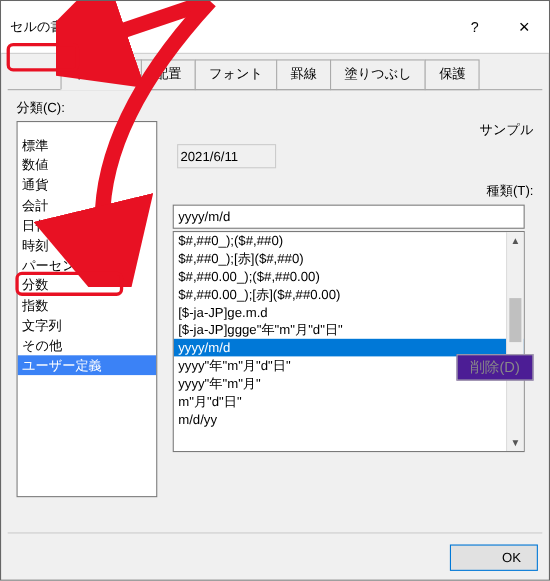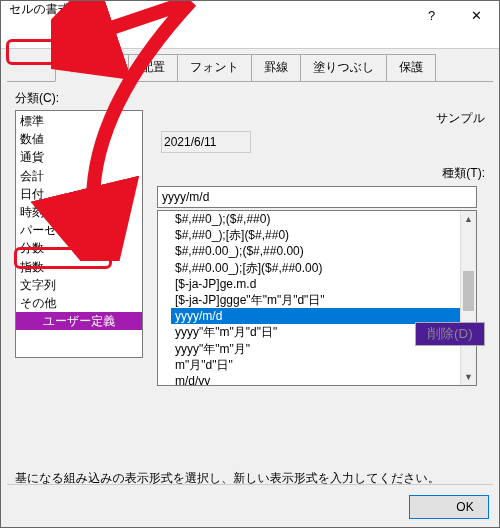--- a/index.html
+++ b/index.html
@@ -1,36 +1,36 @@
 <!DOCTYPE html>
 <html><head>
 <meta charset="utf-8">
 <style>
   * { box-sizing: border-box; margin: 0; padding: 0; }
   body { font-family: "Meiryo UI","MS UI Gothic",sans-serif; font-size: 12px; background: #fff; }
   .window { width: 500px; height: 528px; border: 1px solid #666; background: #f0f0f0; position: relative; }
-  .titlebar { height: 48px; display: flex; align-items: flex-start; padding: 0 0 0 8px; background: #fff; border-bottom: 1px solid #ccc; }
+  .titlebar { height: 48px; display: flex; align-items: center; padding: 0 0 0 8px; background: #fff; border-bottom: 1px solid #ccc; }
   .titlebar .title { flex: 1; font-size: 12px; }
   .titlebar .btn { width: 45px; height: 29px; display: flex; align-items: center; justify-content: center; font-size: 13px; }
   .tabs { display: flex; padding: 4px 6px 0 6px; margin-left: 48px; }
   .tab { padding: 4px 12px 5px; border: 1px solid #aaa; background: #f0f0f0; margin-right: -1px; font-size: 12px; position: relative; top:1px; }
   .tab.active { background: #f0f0f0; border-bottom: 1px solid #f0f0f0; z-index: 2; }
   .tabpanel { border-top: 1px solid #aaa; margin: 0 6px; padding: 8px; position: relative; height: 418px; }
   .lbl-cat { margin-bottom: 2px; display: block; }
   .left { position: absolute; left: 8px; top: 28px; width: 128px; }
-  .catlist { width: 128px; height: 248px; border: 1px solid #7a7a7a; background: #fff; overflow: hidden; padding-top:1px;}
+  .catlist { width: 128px; height: 342px; border: 1px solid #7a7a7a; background: #fff; overflow: hidden; padding-top:12px;}
   .catlist .item { padding: 1px 4px; cursor: default; font-size:12px; line-height:1.35;}
-  .catlist .item.sel { background: #a21caf; color: #fff; text-align: center; }
+  .catlist .item.sel { background: #3b82f6; color: #fff; }
   .right { position: absolute; left: 150px; top: 28px; right: 8px; }
   .grp { margin-bottom: 6px; }
   .grp .gl { margin-bottom: 4px; display:block;text-align:right; }
   .sample-box { border: 1px solid #ccc; display:inline-block; min-width:90px; padding: 3px 2px; margin-left:4px;}
   .type-input { width: 320px; height: 22px; border: 1px solid #7a7a7a; padding: 2px 4px; font-size: 12px; font-family: inherit; }
   .fmtlist-wrap { position: relative; width: 320px; margin-top: 2px; }
-  .fmtlist { width: 320px; height: 176px; border: 1px solid #7a7a7a; background: #fff; overflow: hidden; padding-left: 13px; }
+  .fmtlist { width: 320px; height: 201px; border: 1px solid #7a7a7a; background: #fff; overflow: hidden; }
   .fmtlist .fi { padding: 0 4px; font-size: 12px; line-height: 1.35; white-space: nowrap; }
   .fmtlist .fi.sel { background: #0078d7; color: #fff; }
   .vscroll { position: absolute; right: 1px; top: 1px; bottom: 1px; width: 16px; background: #f0f0f0; border-left:1px solid #ddd;}
   .vscroll .arrow { height: 16px; display:flex; align-items:center; justify-content:center; font-size:9px; color:#555;}
   .vscroll .thumb { position:absolute; left:2px; right:2px; top:60px; height:40px; background:#c0c0c0;}
   .del-btn { position: absolute; right: 8px; top: 240px; width: 70px; height: 24px; border:1px solid #adadad; background:#4c1d95; color:#888;}
   .desc { position: absolute; left: 8px; bottom: 12px; font-size: 12px; }
   .buttons { position: absolute; right: 10px; bottom: 8px; display: flex; gap: 6px; }
   .buttons button { width: 80px; height: 24px; border: 1px solid #adadad; background: #e1e1e1; font-family: inherit; font-size: 12px; }
   .buttons button.primary { border: 1px solid #0078d7; padding-left: 32px; }
@@ -102,21 +102,20 @@
             </div>
           <div class="vscroll">
             <div class="arrow">▲</div>
             <div class="thumb"></div>
             <div class="arrow" style="position:absolute;bottom:0;left:0;right:0;">▼</div>
           </div>
         </div>
       </div>
     </div>
     <button class="del-btn" disabled="">削除(D)</button>
-    <div class="desc">基になる組み込みの表示形式を選択し、新しい表示形式を入力してください。</div>
   </div>
 
   <div class="sep"></div>
 
   <div class="buttons">
     <button class="primary">OK</button>
   </div>
 
   <div class="hl hl1"></div>
   <div class="hl hl2"></div>

